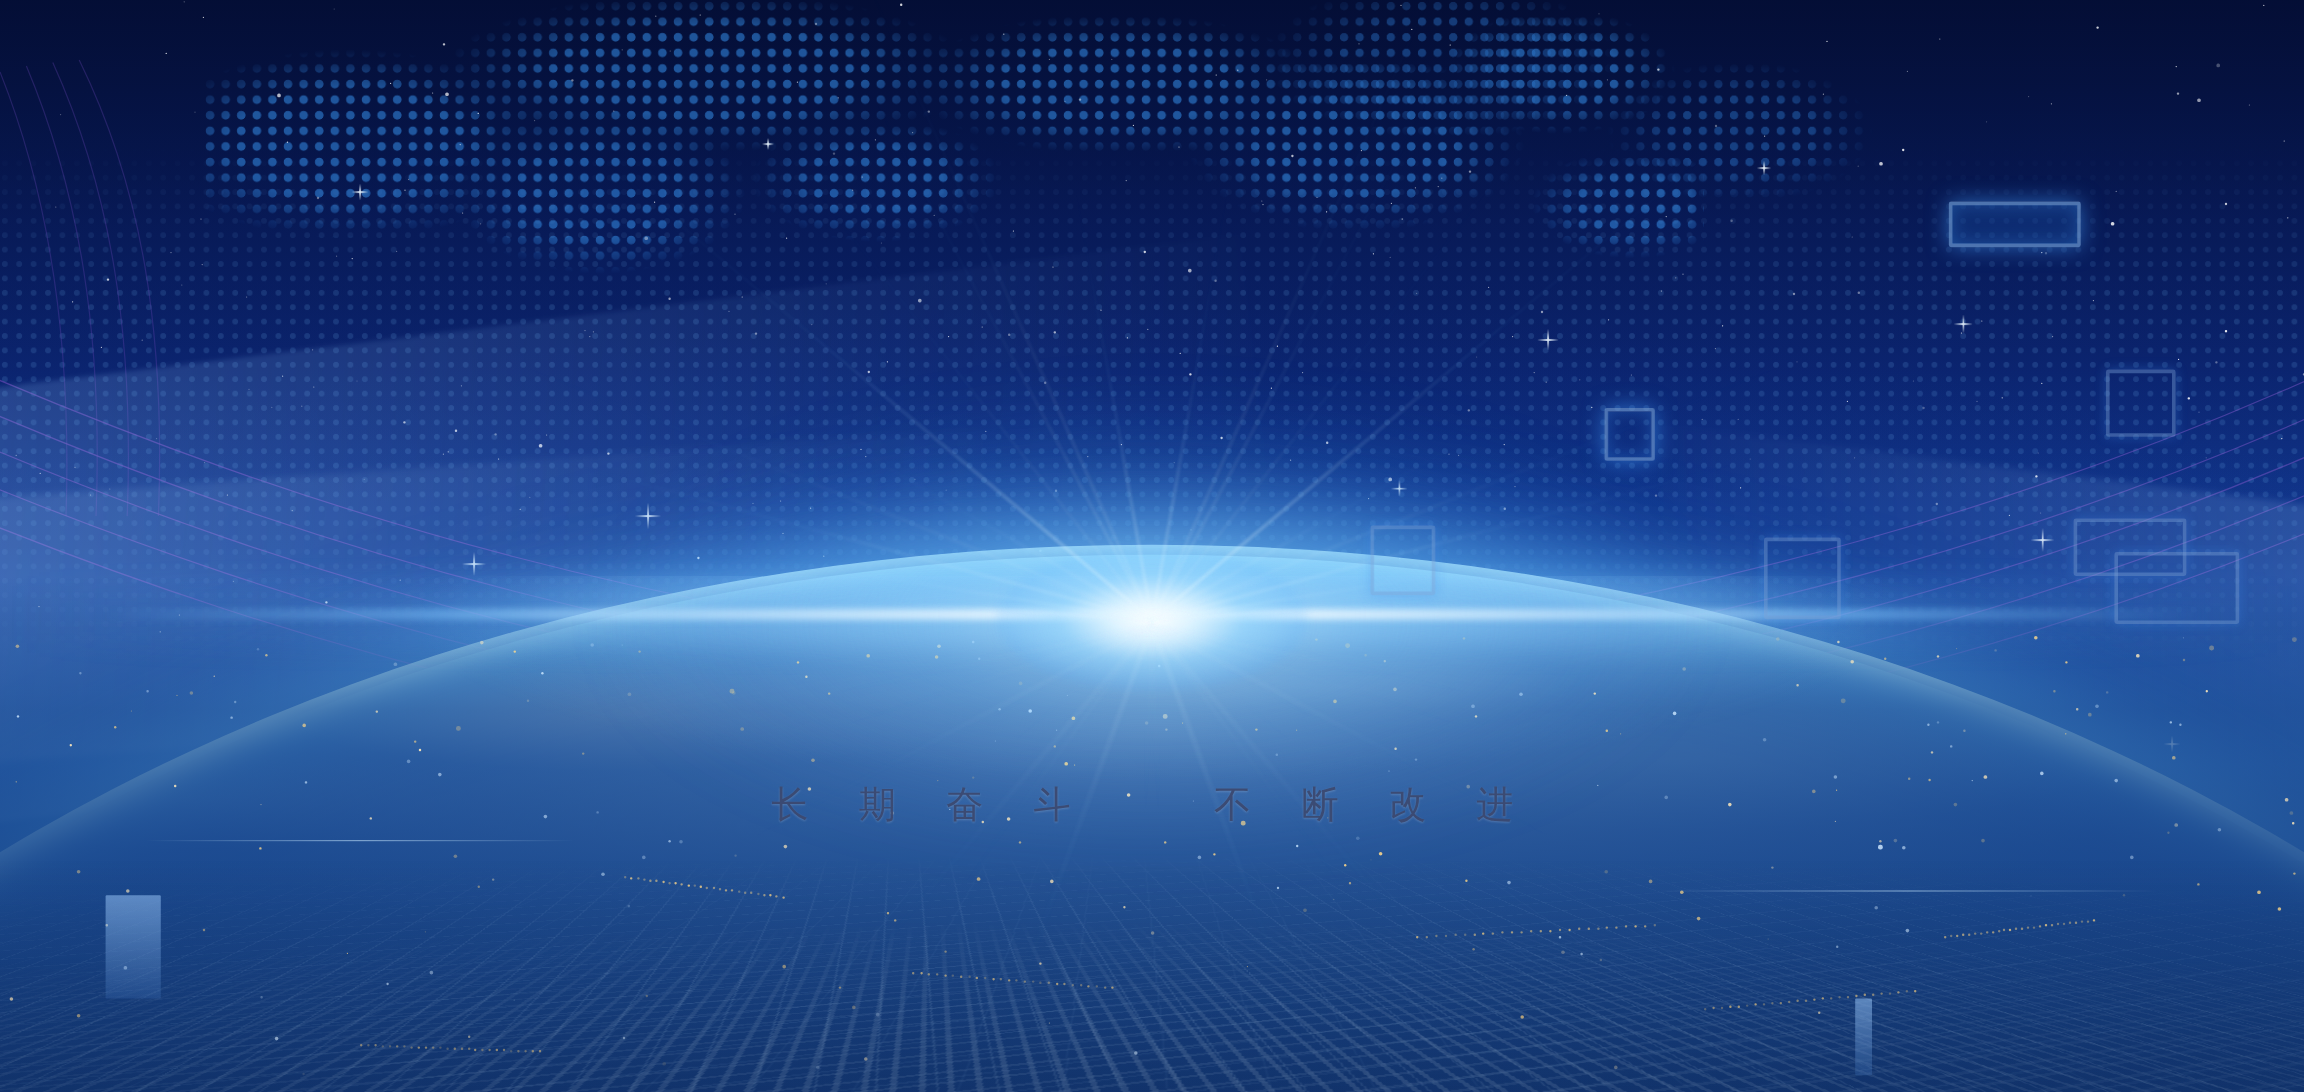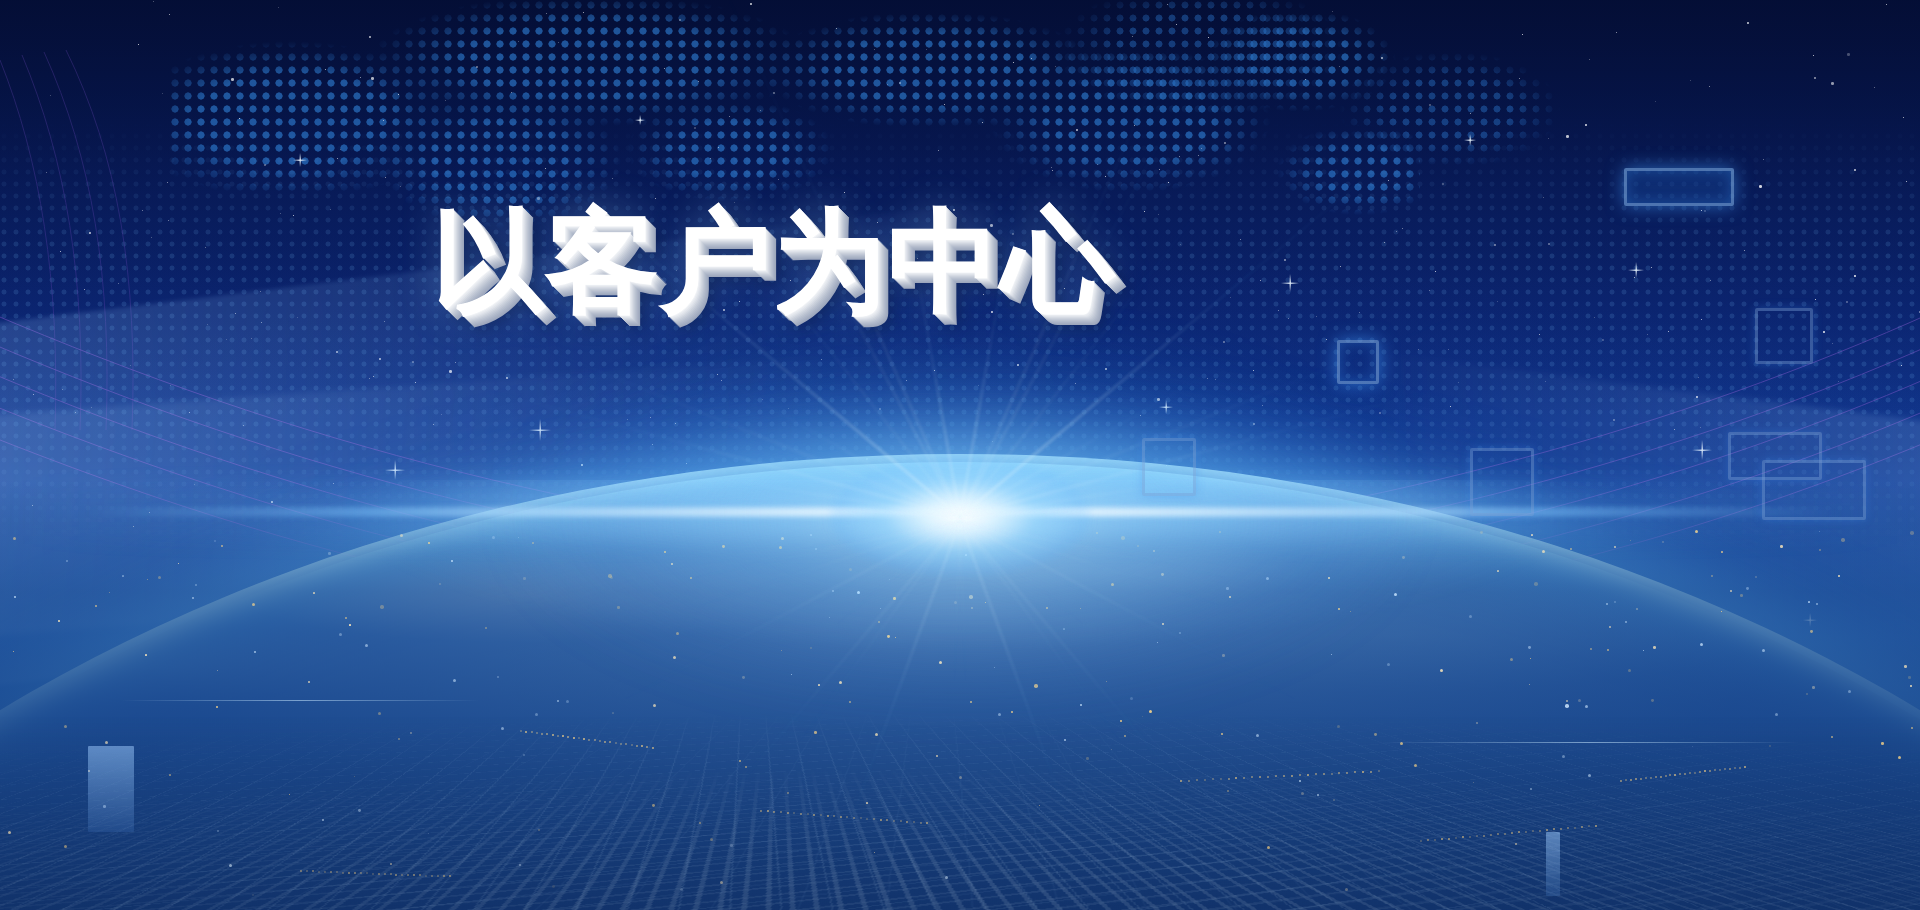--- a/index.html
+++ b/index.html
@@ -1089,16 +1089,16 @@
       <div class="rect dim" style="left:1762px;top:460px;width:98px;height:54px;"></div>
       <div class="rect" style="left:1337px;top:340px;width:36px;height:38px;"></div>
       <div class="rect dim" style="left:1470px;top:448px;width:58px;height:62px;"></div>
       <div class="rect dim" style="left:1142px;top:438px;width:48px;height:52px;"></div>
     </div>
 
   <div class="streak" style="left:120px;top:700px;width:360px;"></div>
   <div class="streak" style="left:1380px;top:742px;width:420px;"></div>
 
   <div class="titles">
-    <div class="tline tline1">以客户为中心</div>
+    <div class="subtitle">长 期 奋 斗    不 断 改 进</div>
   </div>
 
 </div>
 
 </body></html>

